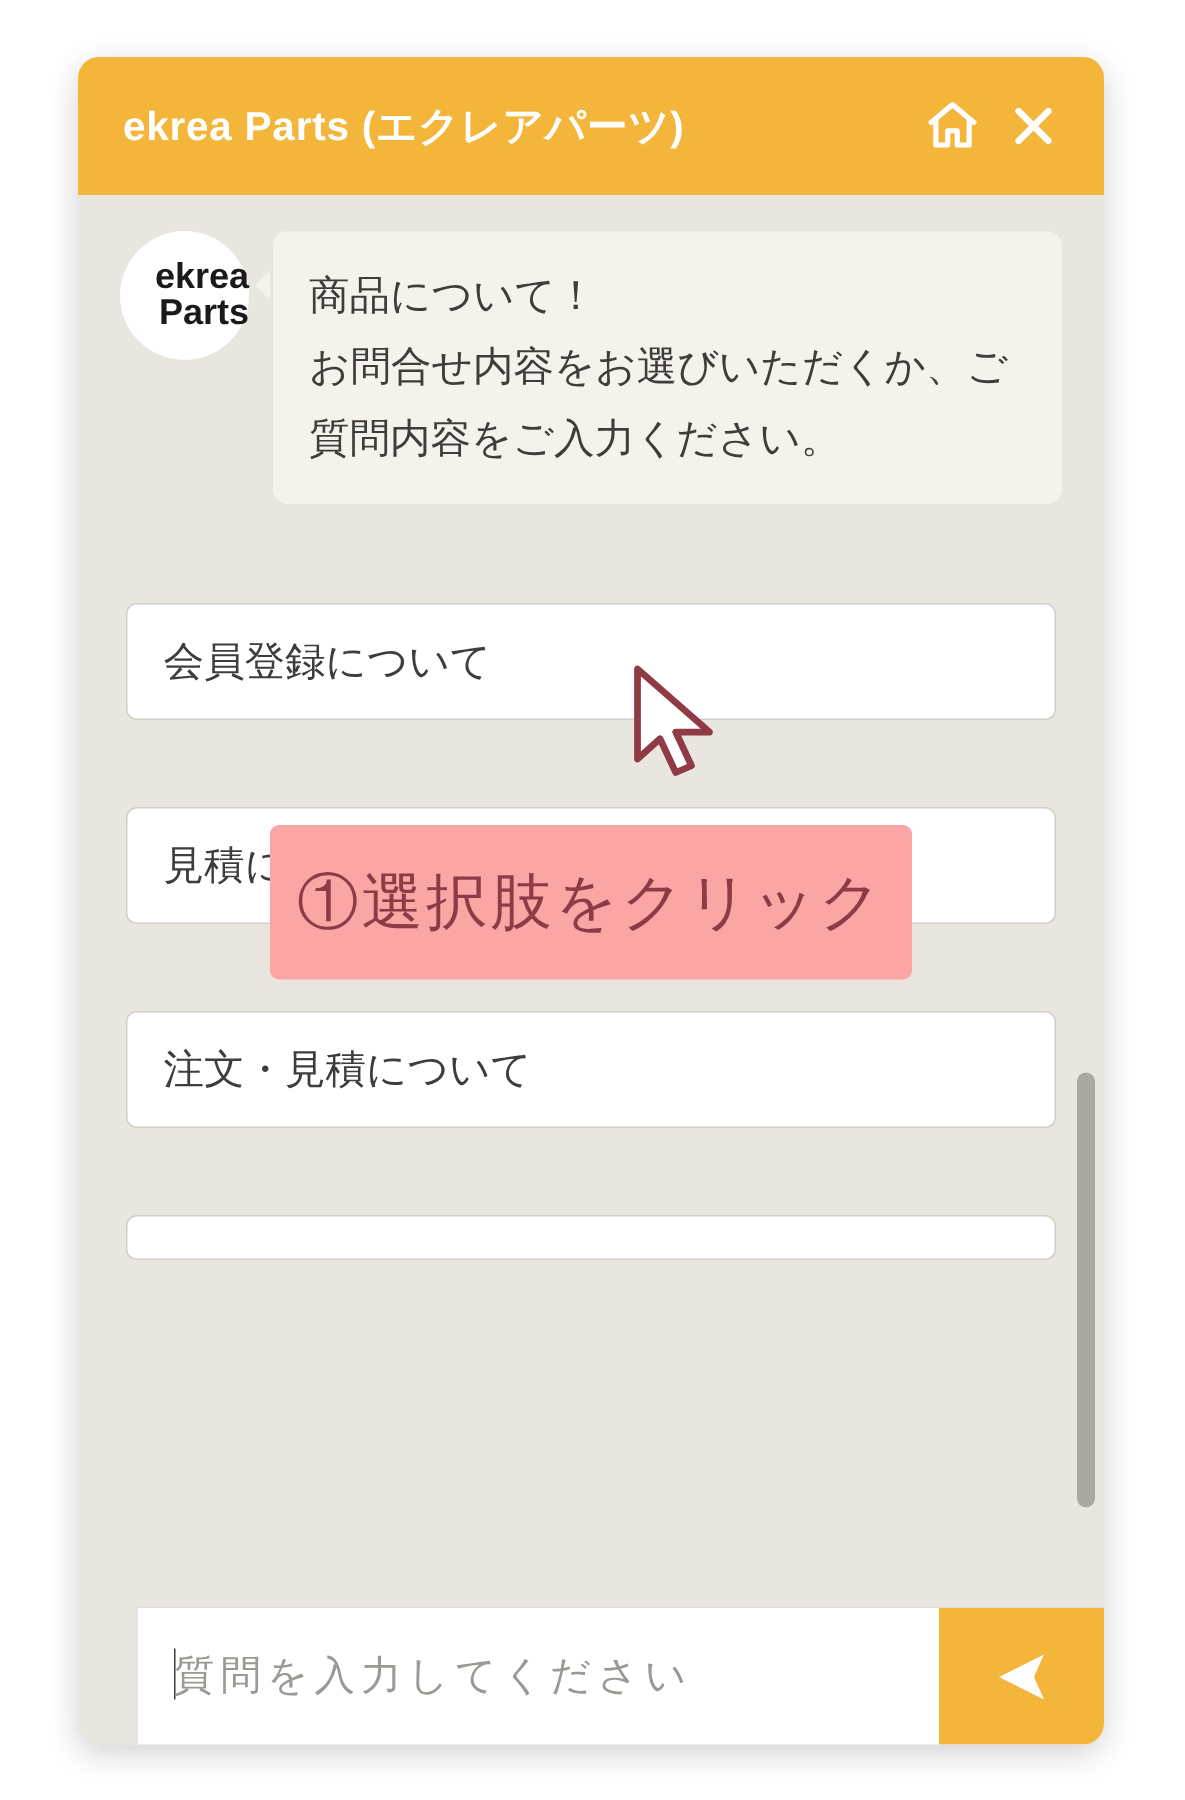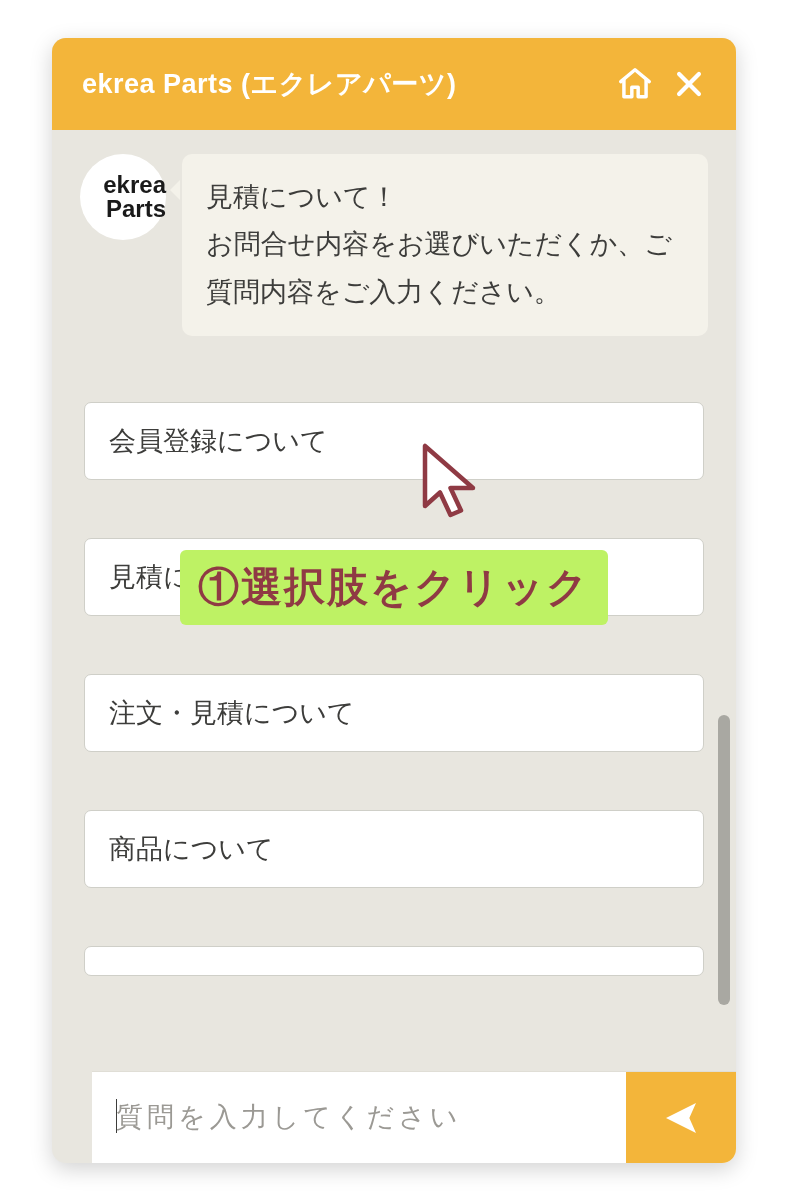--- a/index.html
+++ b/index.html
@@ -160,28 +160,28 @@
     .cursor-overlay {
       position: absolute;
       left: 416px;
       top: 440px;
       pointer-events: none;
     }
     .annotation-label {
       position: absolute;
       left: 180px;
       top: 550px;
-      background: #bef264;
-      padding: 10px 18px;
+      background: #fca5a5;
+      padding: 24px 18px;
       font-size: 41px;
       color: #8f3a44;
       border-radius: 6px;
       pointer-events: none;
       letter-spacing: 2px;
-      font-weight: 700;
+      font-weight: 400;
     }
     
     .caret {
       position: absolute;
       left: 24px;
       bottom: 30px;
       width: 1px;
       height: 34px;
       background: #3d3d3b;
     }
@@ -206,29 +206,28 @@
       </svg>
     </div>
   </div>
 
   <div class="chat-body">
     <div class="message-row">
       <div class="avatar">
         <span>ekrea</span>
         <span>Parts</span>
       </div>
-      <div class="message-bubble" style="white-space:pre-wrap;">見積について！
+      <div class="message-bubble" style="white-space:pre-wrap;">商品について！
 お問合せ内容をお選びいただくか、ご質問内容をご入力ください。</div>
     </div>
 
     <div class="options-list">
       <button class="option-button">会員登録について</button>
       <button class="option-button">見積について</button>
       <button class="option-button">注文・見積について</button>
-      <button class="option-button">商品について</button>
       <button class="option-button partial"></button>
     </div>
 
     <div class="scrollbar-track"></div>
   </div>
 
   <div class="chat-input-bar" style="position:relative;margin-left:40px;">
     <span class="caret"></span>
     <input class="chat-input" type="text" placeholder="質問を入力してください" style="">
     <button class="send-button">

